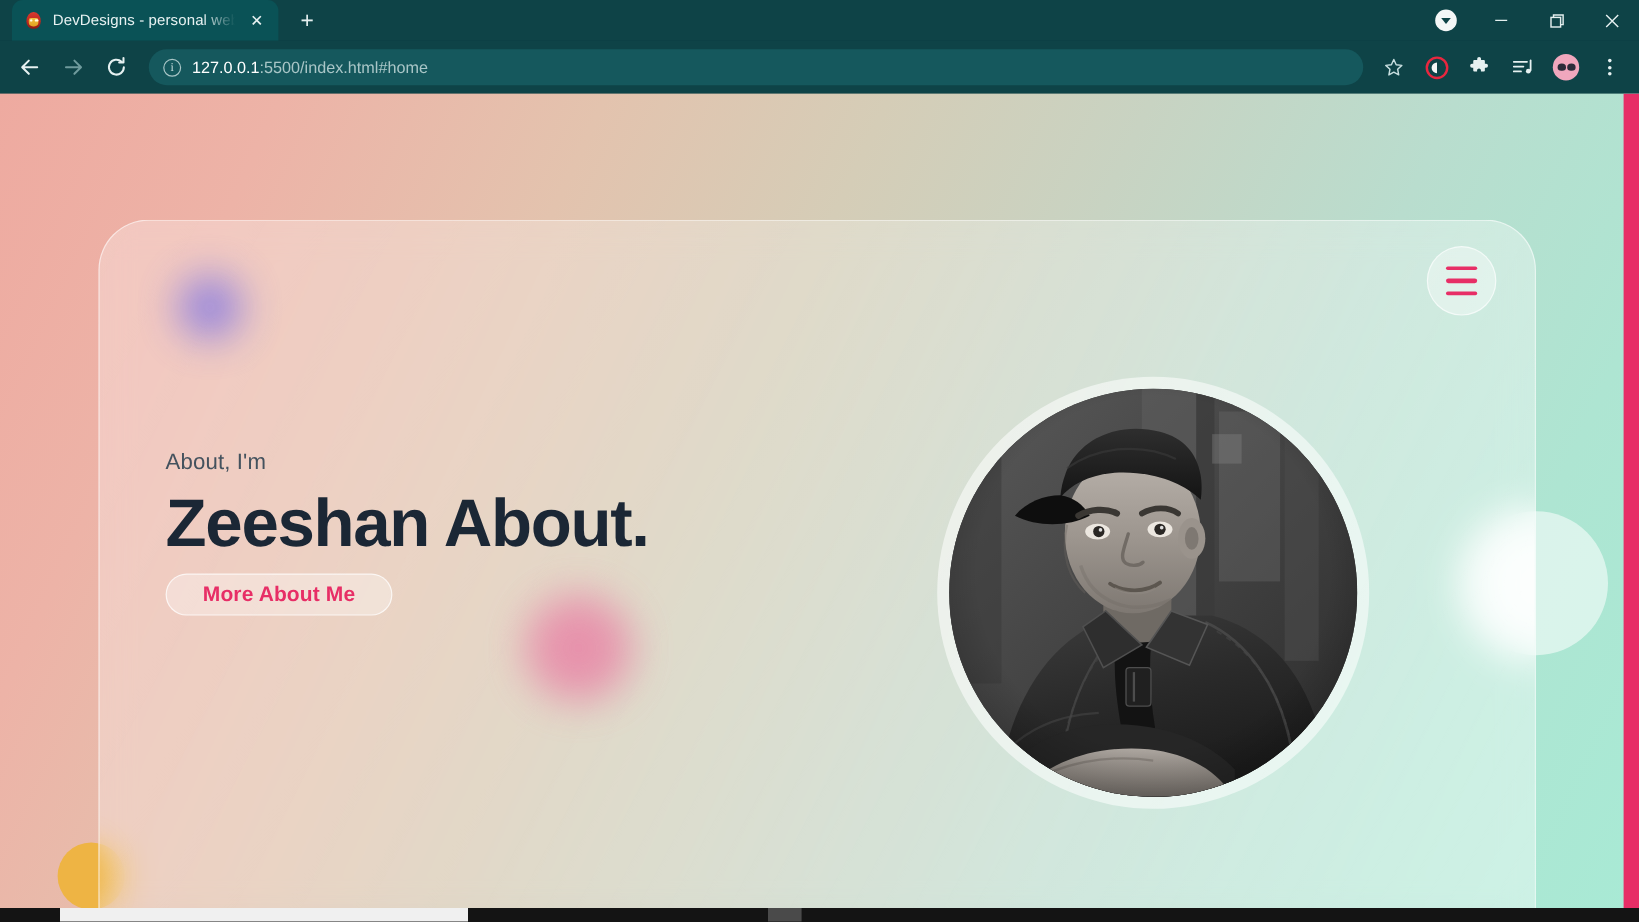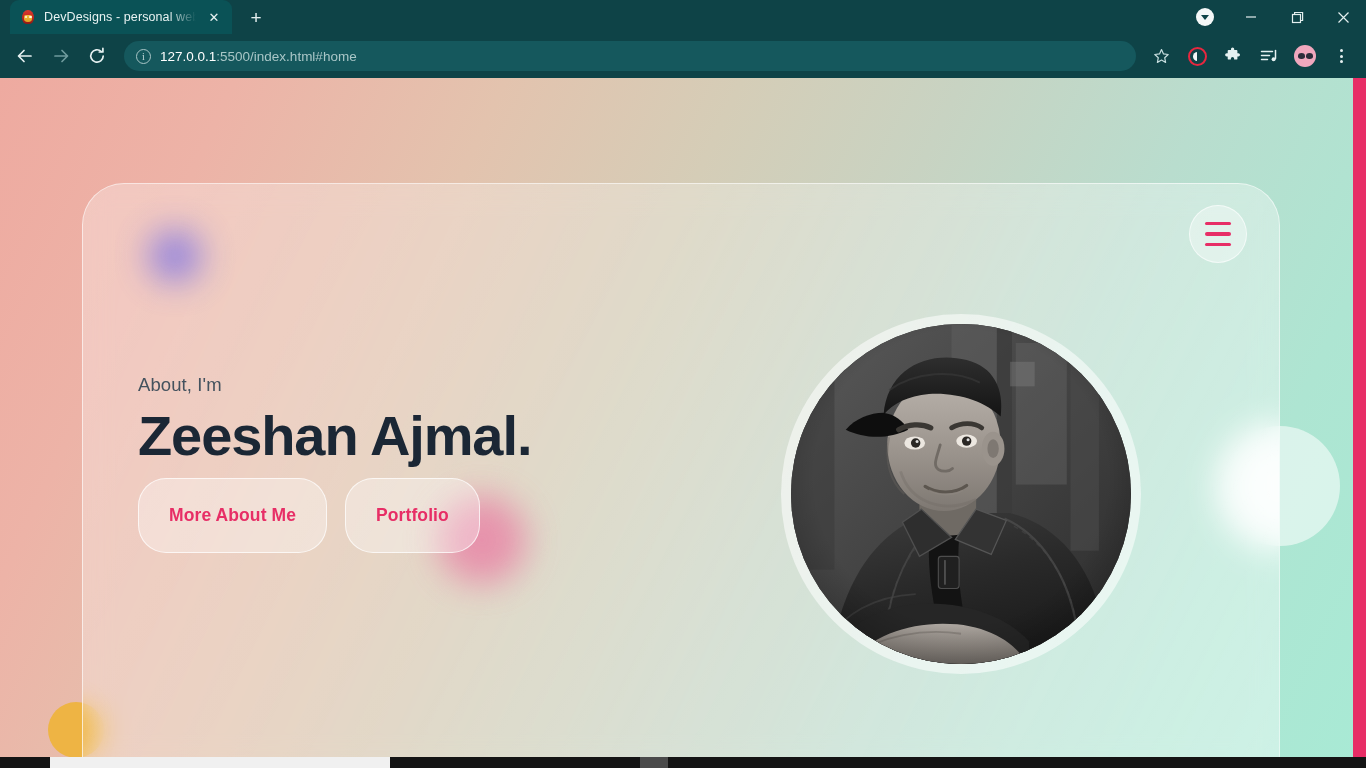--- a/index.html
+++ b/index.html
@@ -170,21 +170,21 @@
   .name {
     font-size:56px; font-weight:700; color:#1b2735; letter-spacing:-1.1px;
     line-height:1.12; margin-bottom:10px;
   }
   .role { font-size:21.5px; color:#44525e; letter-spacing:.1px; margin-bottom:28px; }
   .cta-row { display:flex; gap:18px; align-items:center; }
   .cta {
     border:1px solid rgba(255,255,255,.72);
     background:rgba(255,255,255,.33);
     color:#e72e66; font-size:17.5px; font-weight:600;
-    border-radius:28px; padding:28px 30px; cursor:pointer;
+    border-radius:28px; padding:8px 30px; cursor:pointer;
     letter-spacing:.1px; line-height:1; white-space:nowrap;
     font-family:"Liberation Sans", sans-serif;
   }
 
   
   .portrait-wrap {
     position:absolute; left:698px; top:130px; width:360px; height:360px;
     border-radius:50%; background:rgba(255,255,255,.55); padding:10px;
   }
   .portrait {
@@ -336,24 +336,23 @@
       <div class="card-blob cb-white"></div>
 
       <div class="menu-btn">
         <i></i>
         <i></i>
         <i></i>
       </div>
 
       <div class="hero">
         <div class="greet">About, I'm</div>
-        <h1 class="name">Zeeshan Ajmal.</h1>
+        <h1 class="name">Zeeshan About.</h1>
         <div class="cta-row">
           <button class="cta">More About Me</button>
-          <button class="cta">Portfolio</button>
         </div>
       </div>
 
       <div class="portrait-wrap">
         <div class="portrait">
           <svg viewBox="0 0 360 360" preserveAspectRatio="xMidYMid slice" role="img">
             <defs>
               <linearGradient id="bgwall" x1="0" y1="0" x2="1" y2="1">
                 <stop offset="0" stop-color="#5a5a5a"></stop>
                   <stop offset=".45" stop-color="#454545"></stop>

